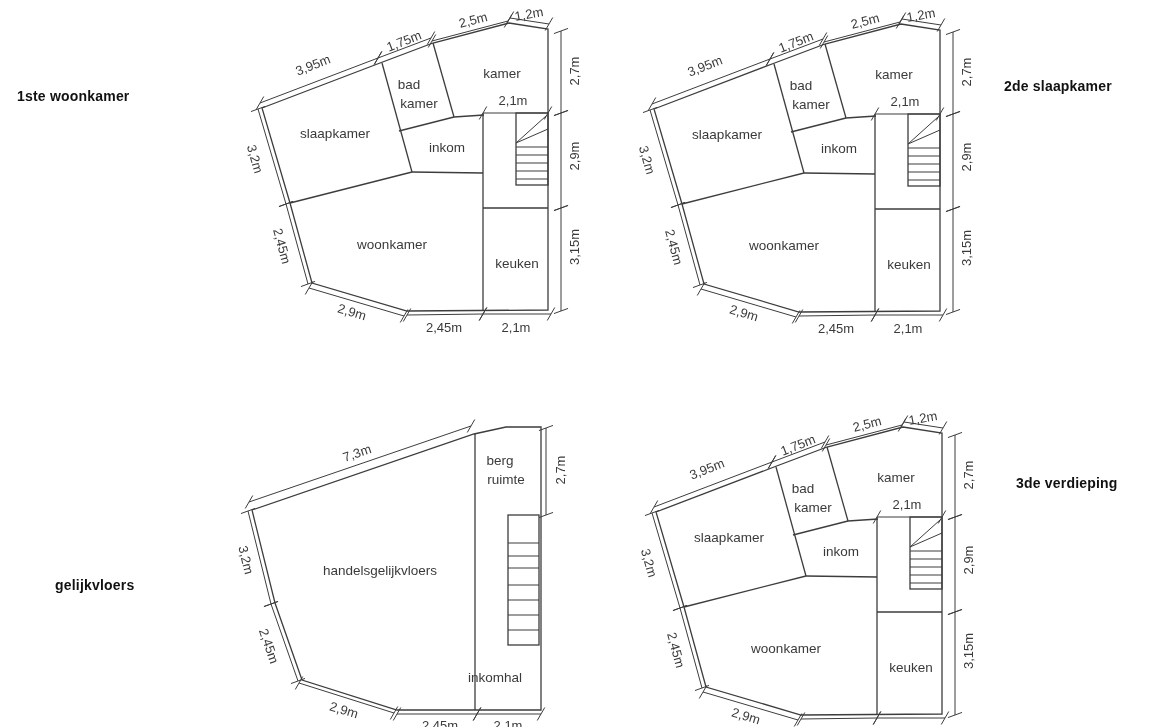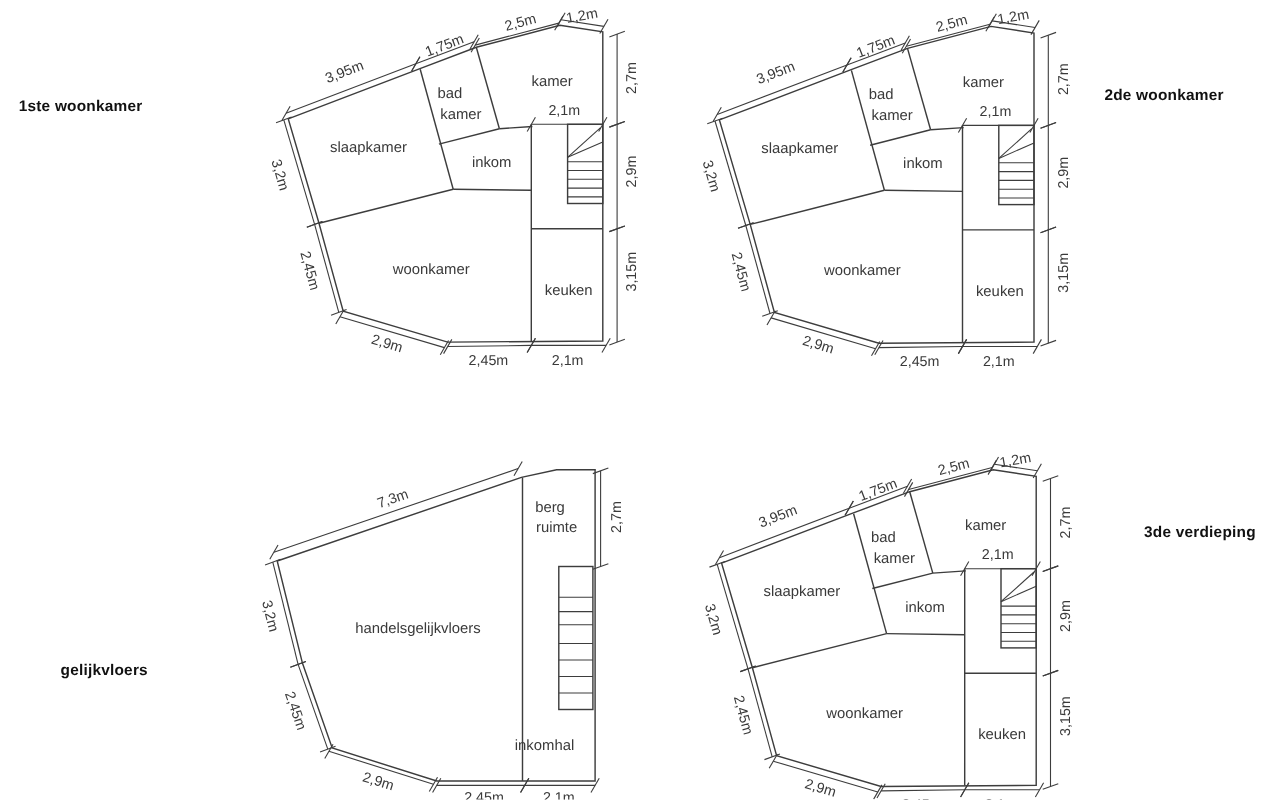--- a/index.html
+++ b/index.html
@@ -396,16 +396,16 @@
         <text x="409" y="89" class="roomtext">bad</text>
         <text x="419" y="108" class="roomtext">kamer</text>
         <text x="502" y="78" class="roomtext">kamer</text>
         <text x="447" y="152" class="roomtext">inkom</text>
         <text x="392" y="249" class="roomtext">woonkamer</text>
         <text x="517" y="268" class="roomtext">keuken</text>
       </g>
     </svg>
 
   <div class="floor-label" style="left:17px;top:88px">1ste woonkamer</div>
-  <div class="floor-label" style="left:1004px;top:78px">2de woonkamer</div>
-  <div class="floor-label" style="left:55px;top:601px">gelijkvloers</div>
-  <div class="floor-label" style="left:1040px;top:475px">3de verdieping</div>
+  <div class="floor-label" style="left:1004px;top:78px">2de slaapkamer</div>
+  <div class="floor-label" style="left:55px;top:577px">gelijkvloers</div>
+  <div class="floor-label" style="left:1016px;top:475px">3de verdieping</div>
 </div>
 
 </body></html>

